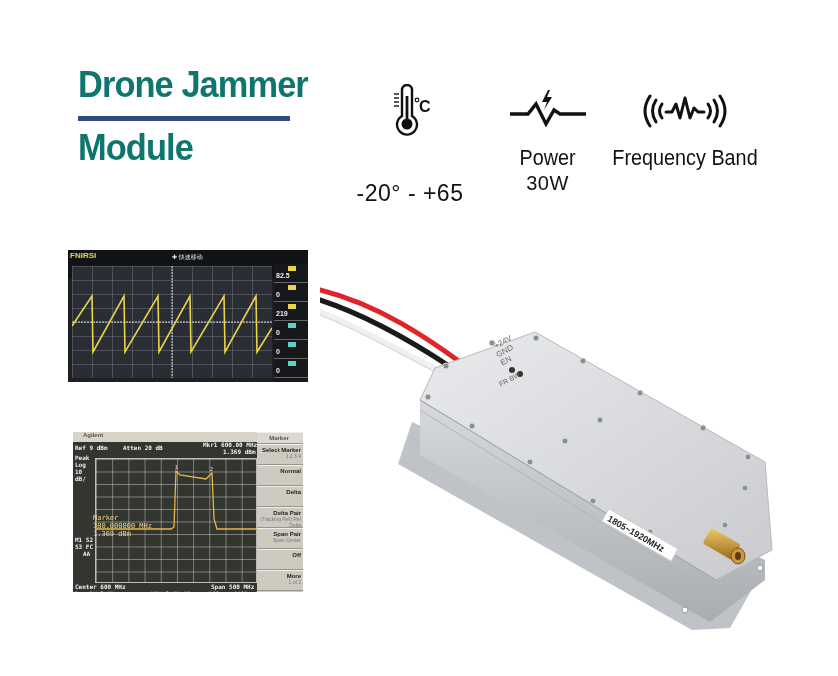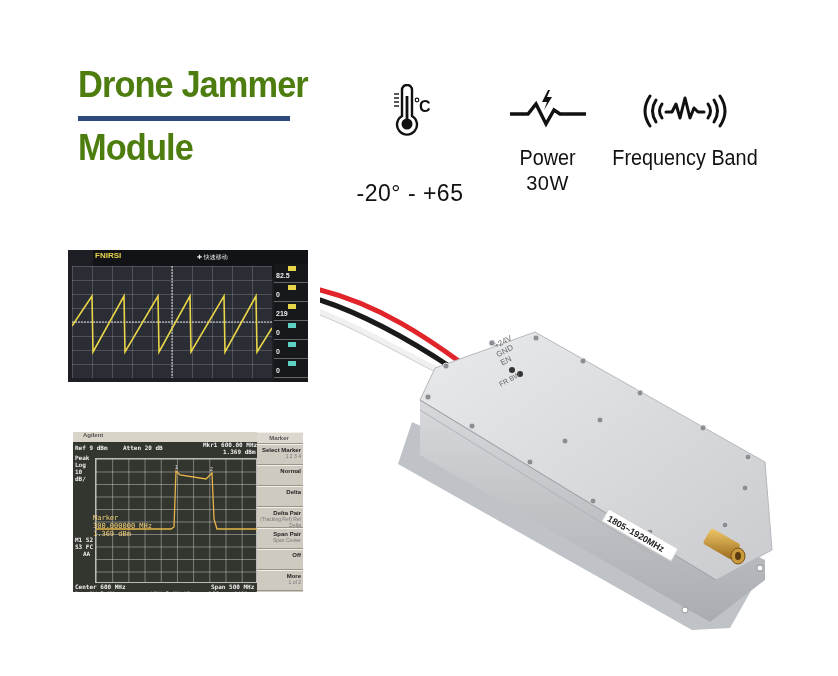--- a/index.html
+++ b/index.html
@@ -1,37 +1,37 @@
 <!DOCTYPE html>
 <html><head>
 <meta charset="utf-8">
 <style>
   * { box-sizing: border-box; margin: 0; padding: 0; }
   html, body { width: 838px; height: 676px; background: #ffffff; overflow: hidden; }
   body { position: relative; font-family: "Liberation Sans", sans-serif; color: #111; }
 
   
-  .title { position: absolute; left: 78px; top: 64px; color: #4d7c0f; font-weight: bold;
+  .title { position: absolute; left: 78px; top: 64px; color: #0f766e; font-weight: bold;
            font-family: "Liberation Sans", sans-serif; letter-spacing: -1px; }
   .title-line1 { font-size: 37px; line-height: 42px; transform: scaleX(0.93); transform-origin: left; white-space: nowrap; }
   .title-bar { width: 212px; height: 5px; background: #2f4a7e; margin-top: 10px; margin-left: 0; }
   .title-line2 { font-size: 37px; line-height: 42px; margin-top: 6px; transform: scaleX(0.93); transform-origin: left; }
 
   
   .spec { position: absolute; text-align: center; }
   .spec svg { display: block; margin: 0 auto; }
   .spec-label { font-size: 22px; line-height: 24px; color: #111; white-space: nowrap; transform: scaleX(0.9); }
   .spec-value { font-size: 20px; line-height: 26px; color: #111; white-space: nowrap; letter-spacing: 0.5px; }
   #spec-temp { left: 340px; top: 84px; width: 140px; }
   #spec-power { left: 505px; top: 84px; width: 85px; }
   #spec-freq { left: 585px; top: 84px; width: 200px; }
 
   
   .scope { position: absolute; left: 68px; top: 250px; width: 240px; height: 132px; background: #1d1f24; overflow: hidden; }
-  .scope-top { position: absolute; left: 0; top: 0; width: 100%; height: 28px; background: #121316; font-size: 6px; color: #ddd; margin-left: 25px; }
+  .scope-top { position: absolute; left: 0; top: 0; width: 100%; height: 28px; background: #121316; font-size: 6px; color: #ddd; }
   .scope-brand { position: absolute; left: 2px; top: 1px; font-size: 8px; font-weight: bold; color: #e8d54a; }
   .scope-center { position: absolute; left: 104px; top: 3px; font-size: 6px; color: #eee; }
   .scope-grid { position: absolute; left: 4px; top: 16px; width: 200px; height: 112px;
      background-image:
        linear-gradient(to right, rgba(150,150,160,0.35) 1px, transparent 1px),
        linear-gradient(to bottom, rgba(150,150,160,0.35) 1px, transparent 1px);
      background-size: 20px 14px; background-color: #2a2d33; }
   .scope-side { position: absolute; right: 0; top: 14px; width: 34px; height: 118px; background: #17181b; }
   .scope-side .cell { height: 19px; border-bottom: 1px solid #666; color: #eee; font-size: 7px; padding: 1px 2px; font-weight: bold; }
   .scope-side .cell .tag { display: inline-block; width: 8px; height: 5px; background: #e8d54a; margin-left: 12px; }

